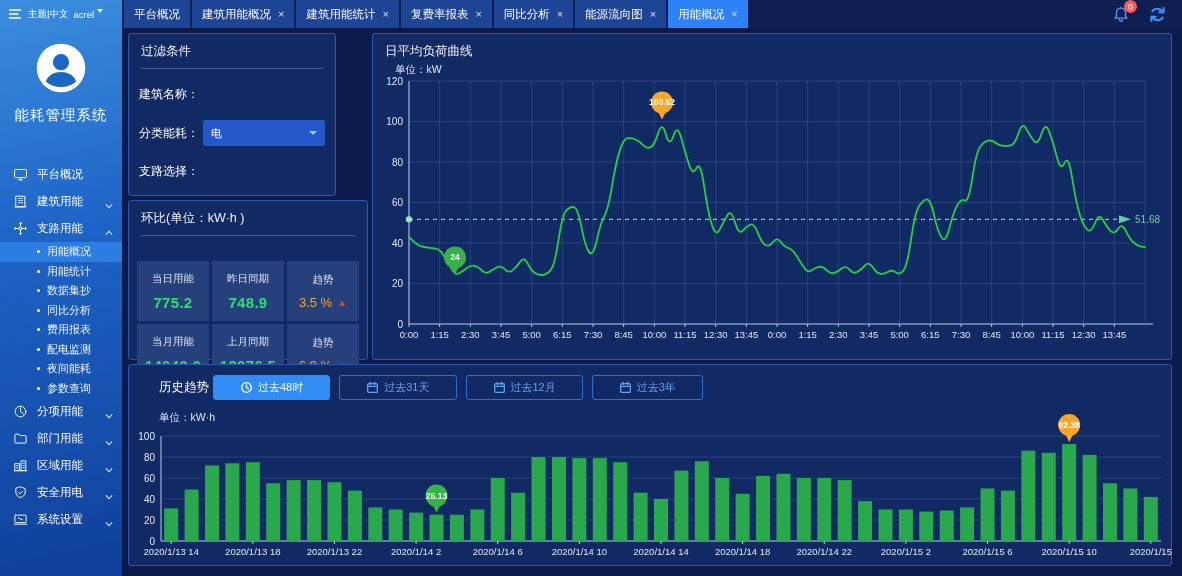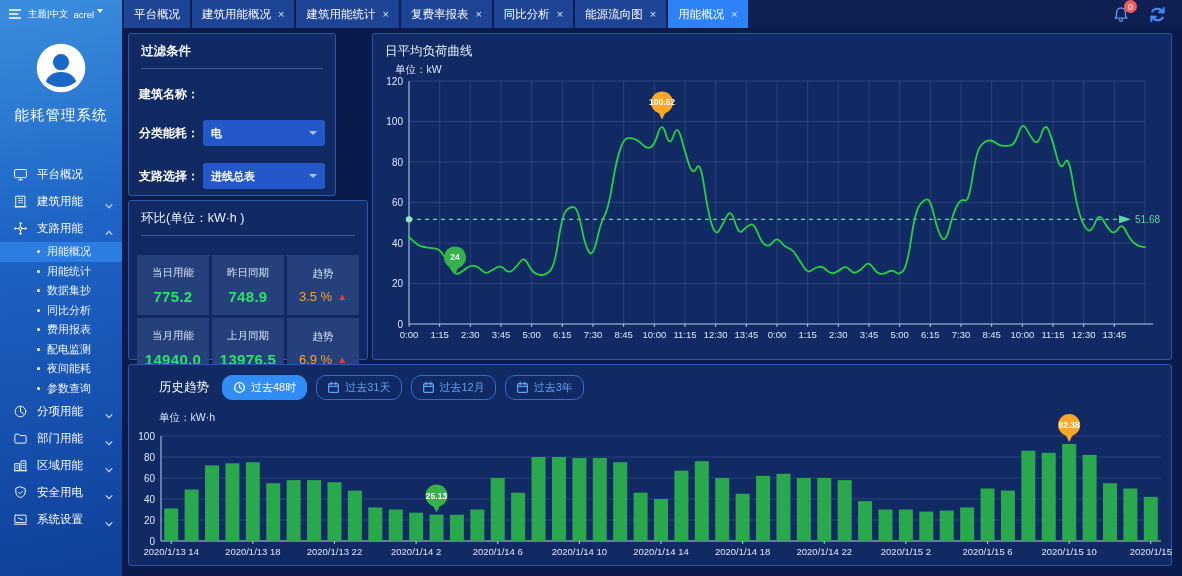--- a/index.html
+++ b/index.html
@@ -38,50 +38,50 @@
   .bell-wrap { position:relative; width:18px; height:18px; cursor:pointer; }
   .bell-wrap svg { width:18px; height:18px; stroke:#5d9bf0; stroke-width:1.8; fill:none; stroke-linecap:round; }
   .badge { position:absolute; top:-5px; right:-7px; background:#f45b5b; color:#fff; border-radius:7px; min-width:13px; height:13px;
            font-size:9px; display:flex; align-items:center; justify-content:center; padding:0 3px; }
   .refresh { width:21px; height:21px; cursor:pointer; }
   .refresh svg { width:21px; height:21px; stroke:#3f8ff7; stroke-width:2.4; fill:none; stroke-linecap:round; stroke-linejoin:round; }
 
   
   .main { position:absolute; left:122px; top:28px; width:1060px; height:548px; background:#0a1a4a; }
   .panel { position:absolute; background:#122a63; border:1px solid #2c57ab; border-radius:3px; }
-  #filter-panel  { left:6px;   top:5px;   width:208px;  height:163px;font-weight:bold; }
+  #filter-panel  { left:6px;   top:5px;   width:208px;  height:163px; }
   #huanbi-panel  { left:6px;   top:172px; width:240px;  height:160px; }
   #line-panel    { left:250px; top:5px;   width:800px;  height:327px; }
   #history-panel { left:6px;   top:336px; width:1044px; height:202px; }
   .p-title { font-size:12.5px; padding:9px 12px 0; color:#eef4ff; }
   .p-title.underlined::after { content:""; display:block; margin-top:8px; border-bottom:1px solid rgba(130,170,230,.4); }
 
   
   .f-row { display:flex; align-items:center; padding:0 10px; margin-top:17px; }
   .f-label { font-size:12px; width:64px; flex:none; }
   .f-select { flex:1; height:26px; background:#2458ca; border-radius:3px; display:flex; align-items:center;
               padding:0 8px; font-size:11px; cursor:pointer; white-space:nowrap; }
   .sel-caret { margin-left:auto; width:0; height:0; border-left:4px solid transparent; border-right:4px solid transparent;
                border-top:4.5px solid #a9c8f5; flex:none; }
 
   
-  .hb-grid { display:grid; grid-template-columns:1fr 1fr 1fr; gap:3px; margin:19px 8px 0; }
+  .hb-grid { display:grid; grid-template-columns:1fr 1fr 1fr; gap:3px; margin:25px 8px 0; }
   .hb-cell { background:#26407b; height:60px; display:flex; flex-direction:column; align-items:center; justify-content:center; gap:8px; }
   .hb-label { font-size:10.5px; color:#d8e4f5; }
   .hb-value { font-size:15px; font-weight:bold; color:#2ce06a; letter-spacing:.3px; }
   .hb-trend { font-size:13px; font-weight:normal; color:#f7a32a; display:flex; align-items:center; }
   .tri { color:#e23c3c; font-size:10px; margin-left:5px; }
 
   
   .unit-label { position:absolute; font-size:10.5px; color:#dce8fb; }
   #line-unit { left:22px; top:29px; }
   #line-svg { position:absolute; left:0; top:0; }
-  .hist-head { display:flex; align-items:center; padding:10px 0 0 30px; gap:9px; }
+  .hist-head { display:flex; align-items:center; padding:10px 0 0 30px; }
   .hist-title { font-size:12.5px; margin-right:4px; }
-  .hist-btn { display:flex; align-items:center; gap:5px; font-size:11px; padding:4px 10px; border-radius:10px;
+  .hist-btn { display:flex; align-items:center; gap:5px; font-size:11px; padding:4px 26px; border-radius:3px;
               border:1px solid #2e6fd6; color:#5ea0f2; cursor:pointer; }
   .hist-btn.active { background:#2f8df5; color:#fff; border-color:#2f8df5; }
   .hist-btn svg { width:13px; height:13px; }
   #hist-unit { left:30px; top:46px; }
   #bar-svg { position:absolute; left:0; top:30px; pointer-events:none; }
 </style>
 </head>
 <body>
 
 <div class="sidebar">
@@ -295,24 +295,20 @@
     </div>
     <div class="f-row">
       <span class="f-label">分类能耗：</span>
       <span class="f-select">
         <span>电</span>
         <span class="sel-caret"></span>
       </span>
     </div>
     <div class="f-row">
       <span class="f-label">支路选择：</span>
-      <span class="f-select">
-        <span>进线总表</span>
-        <span class="sel-caret"></span>
-      </span>
     </div>
   </div>
 
   <div class="panel" id="huanbi-panel">
     <div class="p-title underlined">环比(单位：kW·h )</div>
     <div class="hb-grid">
       <div class="hb-cell">
         <span class="hb-label">当日用能</span>
         <span class="hb-value">775.2</span>
       </div>

